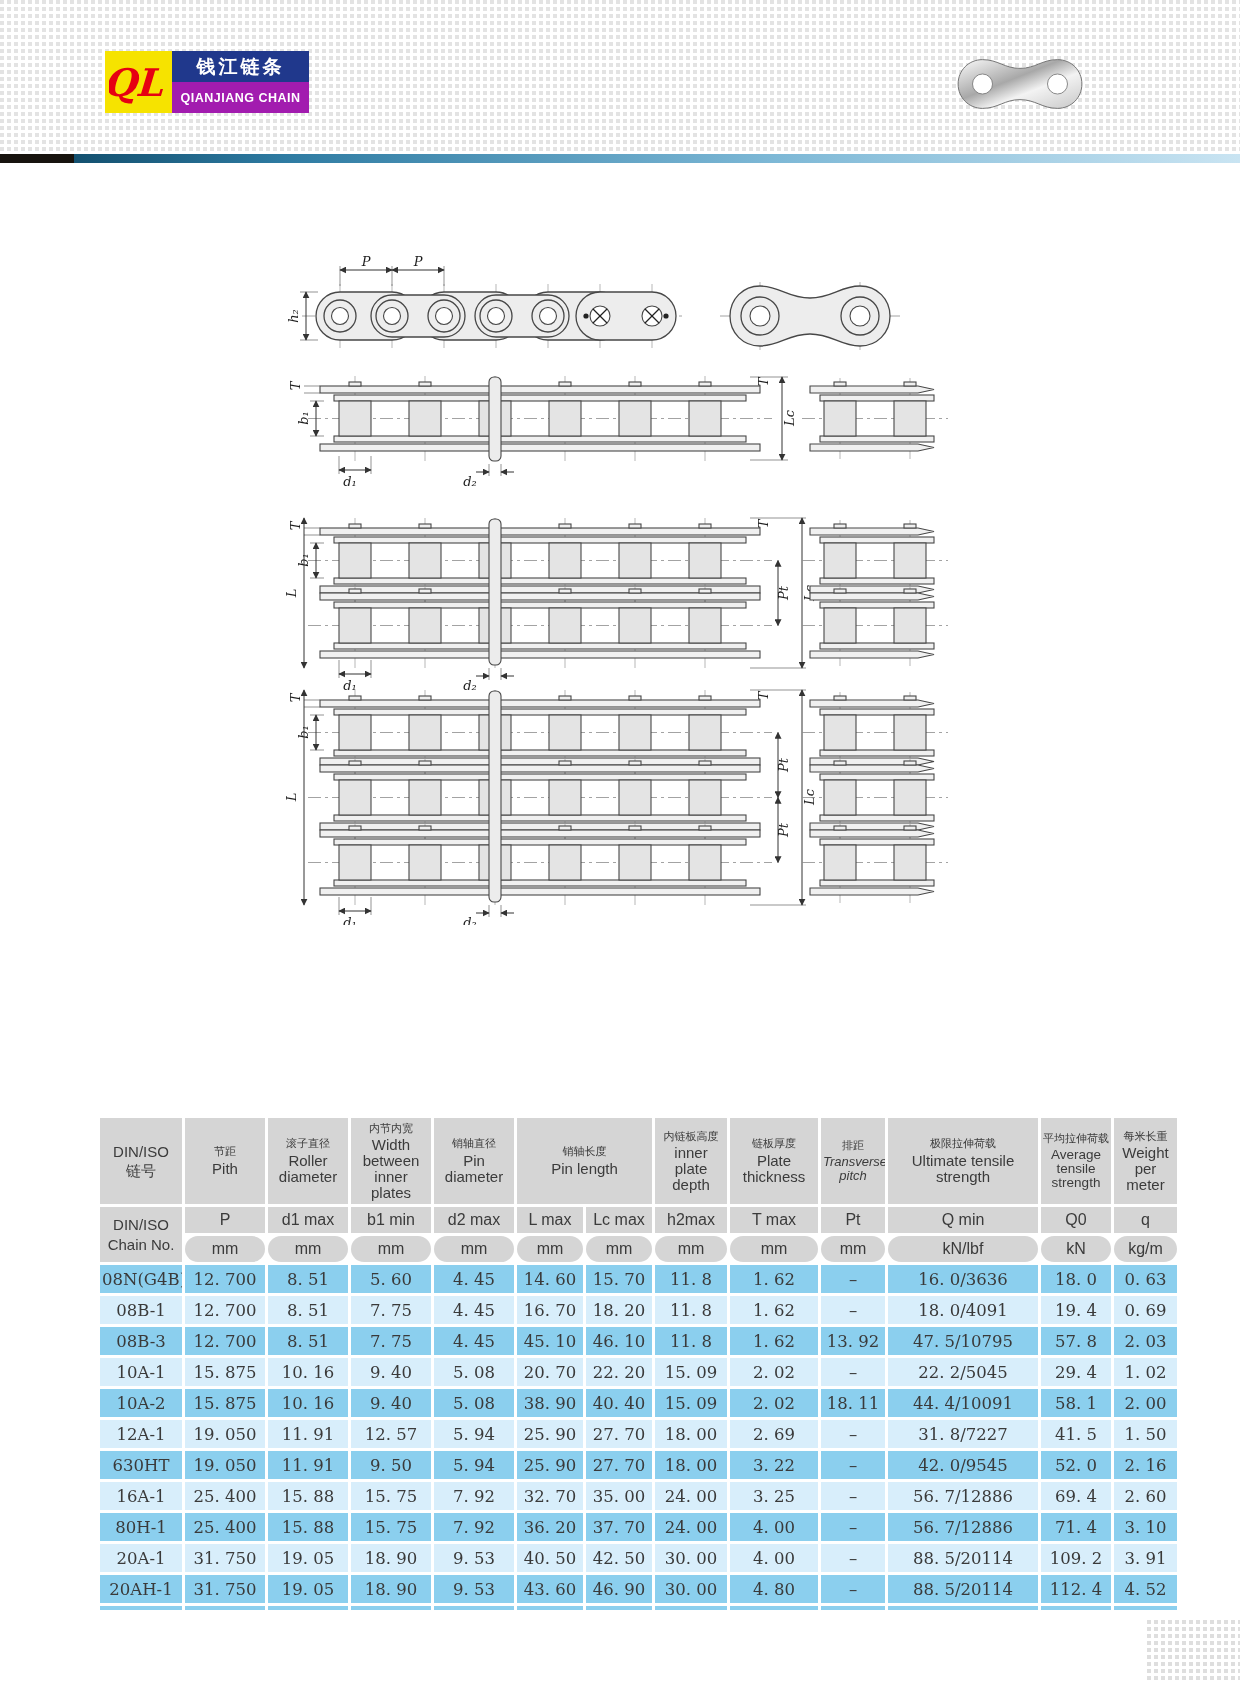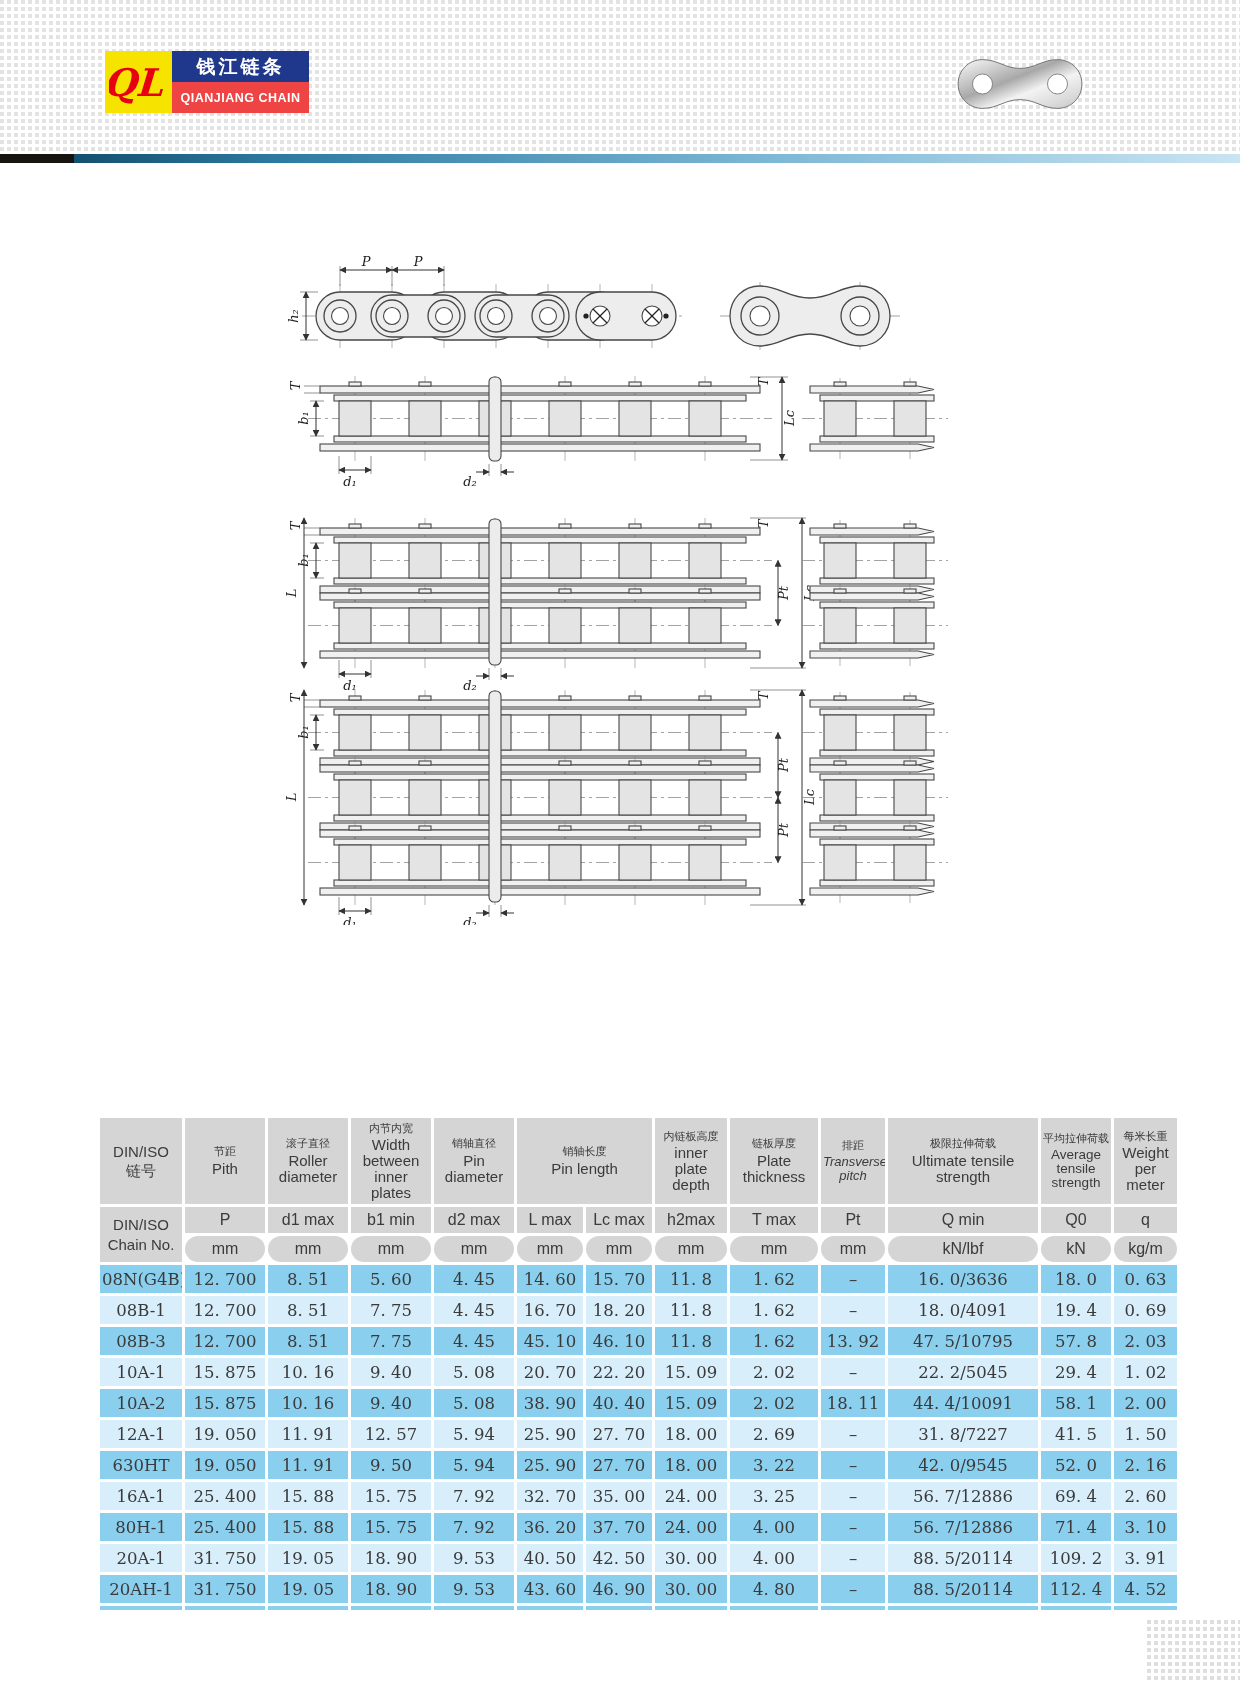--- a/index.html
+++ b/index.html
@@ -10,21 +10,21 @@
   .dots-br{position:absolute;left:1147px;top:1620px;width:93px;height:63px;}
   .topbar{position:absolute;left:0;top:154px;width:1240px;height:9px;}
   .topbar .black{position:absolute;left:0;top:0;width:74px;height:9px;background:#17130e;}
   .topbar .blue{position:absolute;left:74px;top:0;width:1166px;height:9px;
     background:linear-gradient(90deg,#13506f 0%,#2e7ba2 18%,#7db8d6 60%,#c9e4f2 100%);}
   .logo{position:absolute;left:105px;top:51px;height:62px;display:flex;}
   .logo-mark{width:67px;height:62px;background:#f6e300;display:flex;align-items:center;justify-content:center;}
   .logo-right{width:137px;height:74px;display:flex;flex-direction:column;}
   .logo-zh{height:31px;background:#20388c;color:#fff;display:flex;align-items:center;justify-content:center;
     font-size:19px;font-weight:bold;letter-spacing:3px;}
-  .logo-en{height:31px;background:#ef4444;color:#fff;display:flex;align-items:center;justify-content:center;
+  .logo-en{height:31px;background:#a21caf;color:#fff;display:flex;align-items:center;justify-content:center;
     font-size:12.5px;font-weight:bold;letter-spacing:0.5px;}
   .plate-art{position:absolute;left:945px;top:48px;width:150px;height:72px;}
   
   .title{position:absolute;left:96px;top:172px;}
   .title .zh{font-size:25px;font-weight:bold;color:#000;letter-spacing:2px;}
   .title .en{font-size:27px;color:#161616;margin-top:5px;}
   
   .drawings{position:absolute;left:265px;top:250px;}
   .pl{fill:#f0f0f0;stroke:#474747;stroke-width:1.1;}
   .rl{fill:#e4e4e4;stroke:#474747;stroke-width:1.1;}

